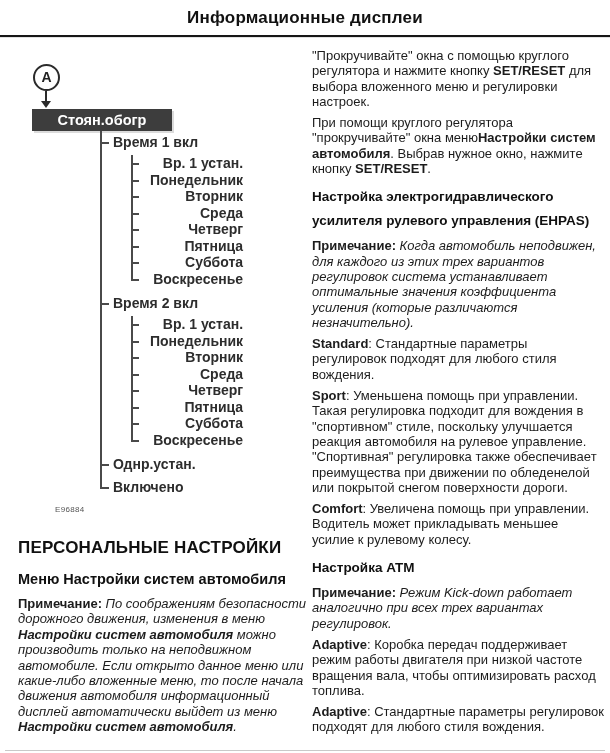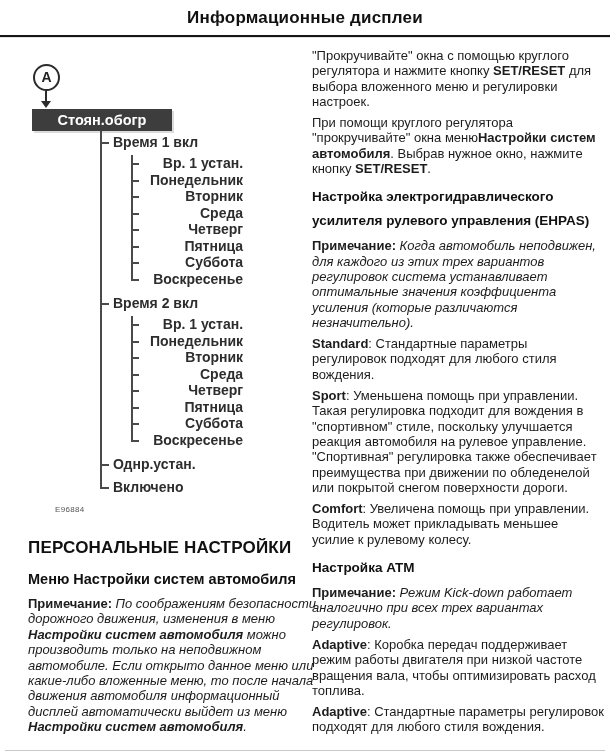--- a/index.html
+++ b/index.html
@@ -41,21 +41,21 @@
   li.l1:last-child::before { height:12px; }
   li.l1::after  { content:""; position:absolute; left:0; top:11px; width:9px; border-top:2px solid #4a4a4a; }
   ul.sub { margin:4px 0 2px 18px; list-style:none; }
   li.l2 { padding-left:19px; font-size:14px; line-height:16.5px; color:#2d2d2d;text-align:right; }
   li.l2::before { content:""; position:absolute; left:0; top:0; height:100%; border-left:2px solid #4a4a4a; }
   li.l2:last-child::before { height:9px; }
   li.l2::after  { content:""; position:absolute; left:0; top:8px; width:8px; border-top:2px solid #4a4a4a; }
   .fig-code { position:absolute; left:22px; top:449px; font-size:8px; color:#555; letter-spacing:0.3px;padding-left:33px; }
 
   
-  .left-text { position:absolute; left:28px; top:538px; width:288px; }
+  .left-text { position:absolute; left:18px; top:538px; width:288px; }
   .left-heading { font-size:17px; font-weight:700; color:#111; letter-spacing:0.2px; }
   .left-subheading { font-size:14.5px; font-weight:700; color:#111; margin-top:13px; }
   .left-note { margin-top:9px; font-size:13px; line-height:15.4px; }
 
   
   .right-col { position:absolute; left:312px; top:48px; width:292px; }
   .right-col p { font-size:13px; line-height:15.3px; margin-bottom:6px; }
   .right-col h3 { font-size:13.5px; line-height:24px; font-weight:700; color:#111; margin:9px 0 5px; }
 
   .run.b { font-weight:700; }

